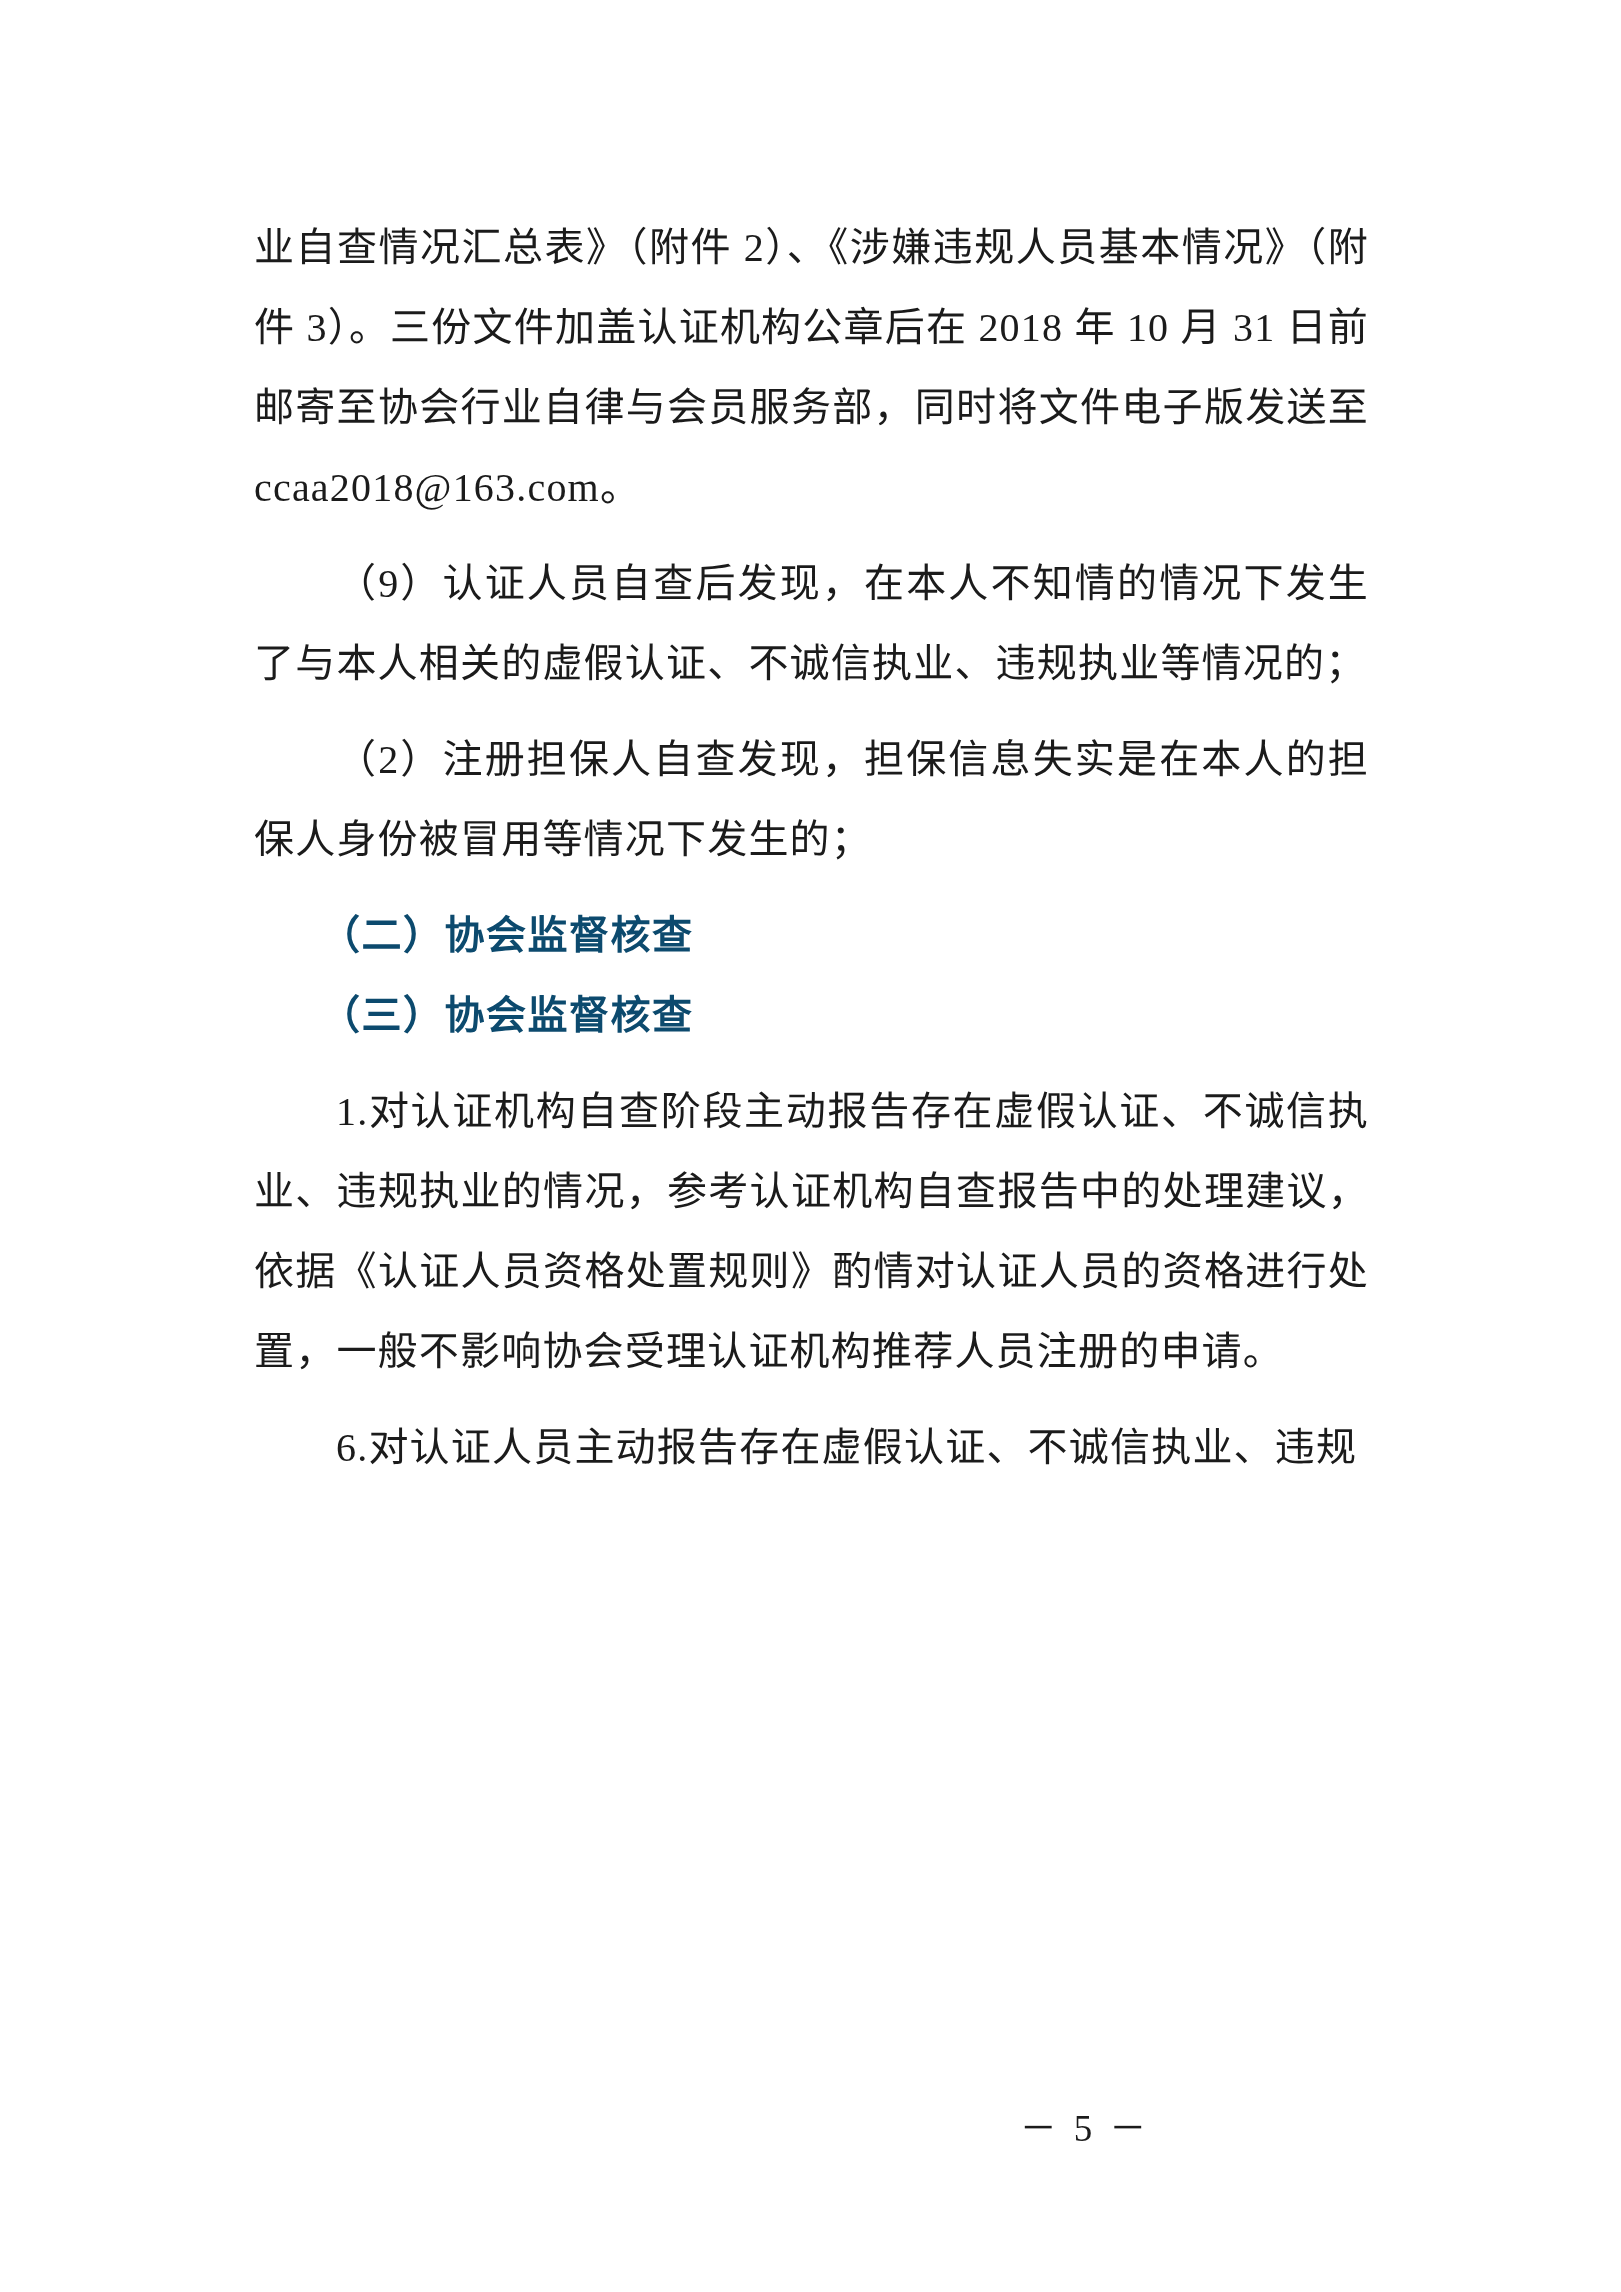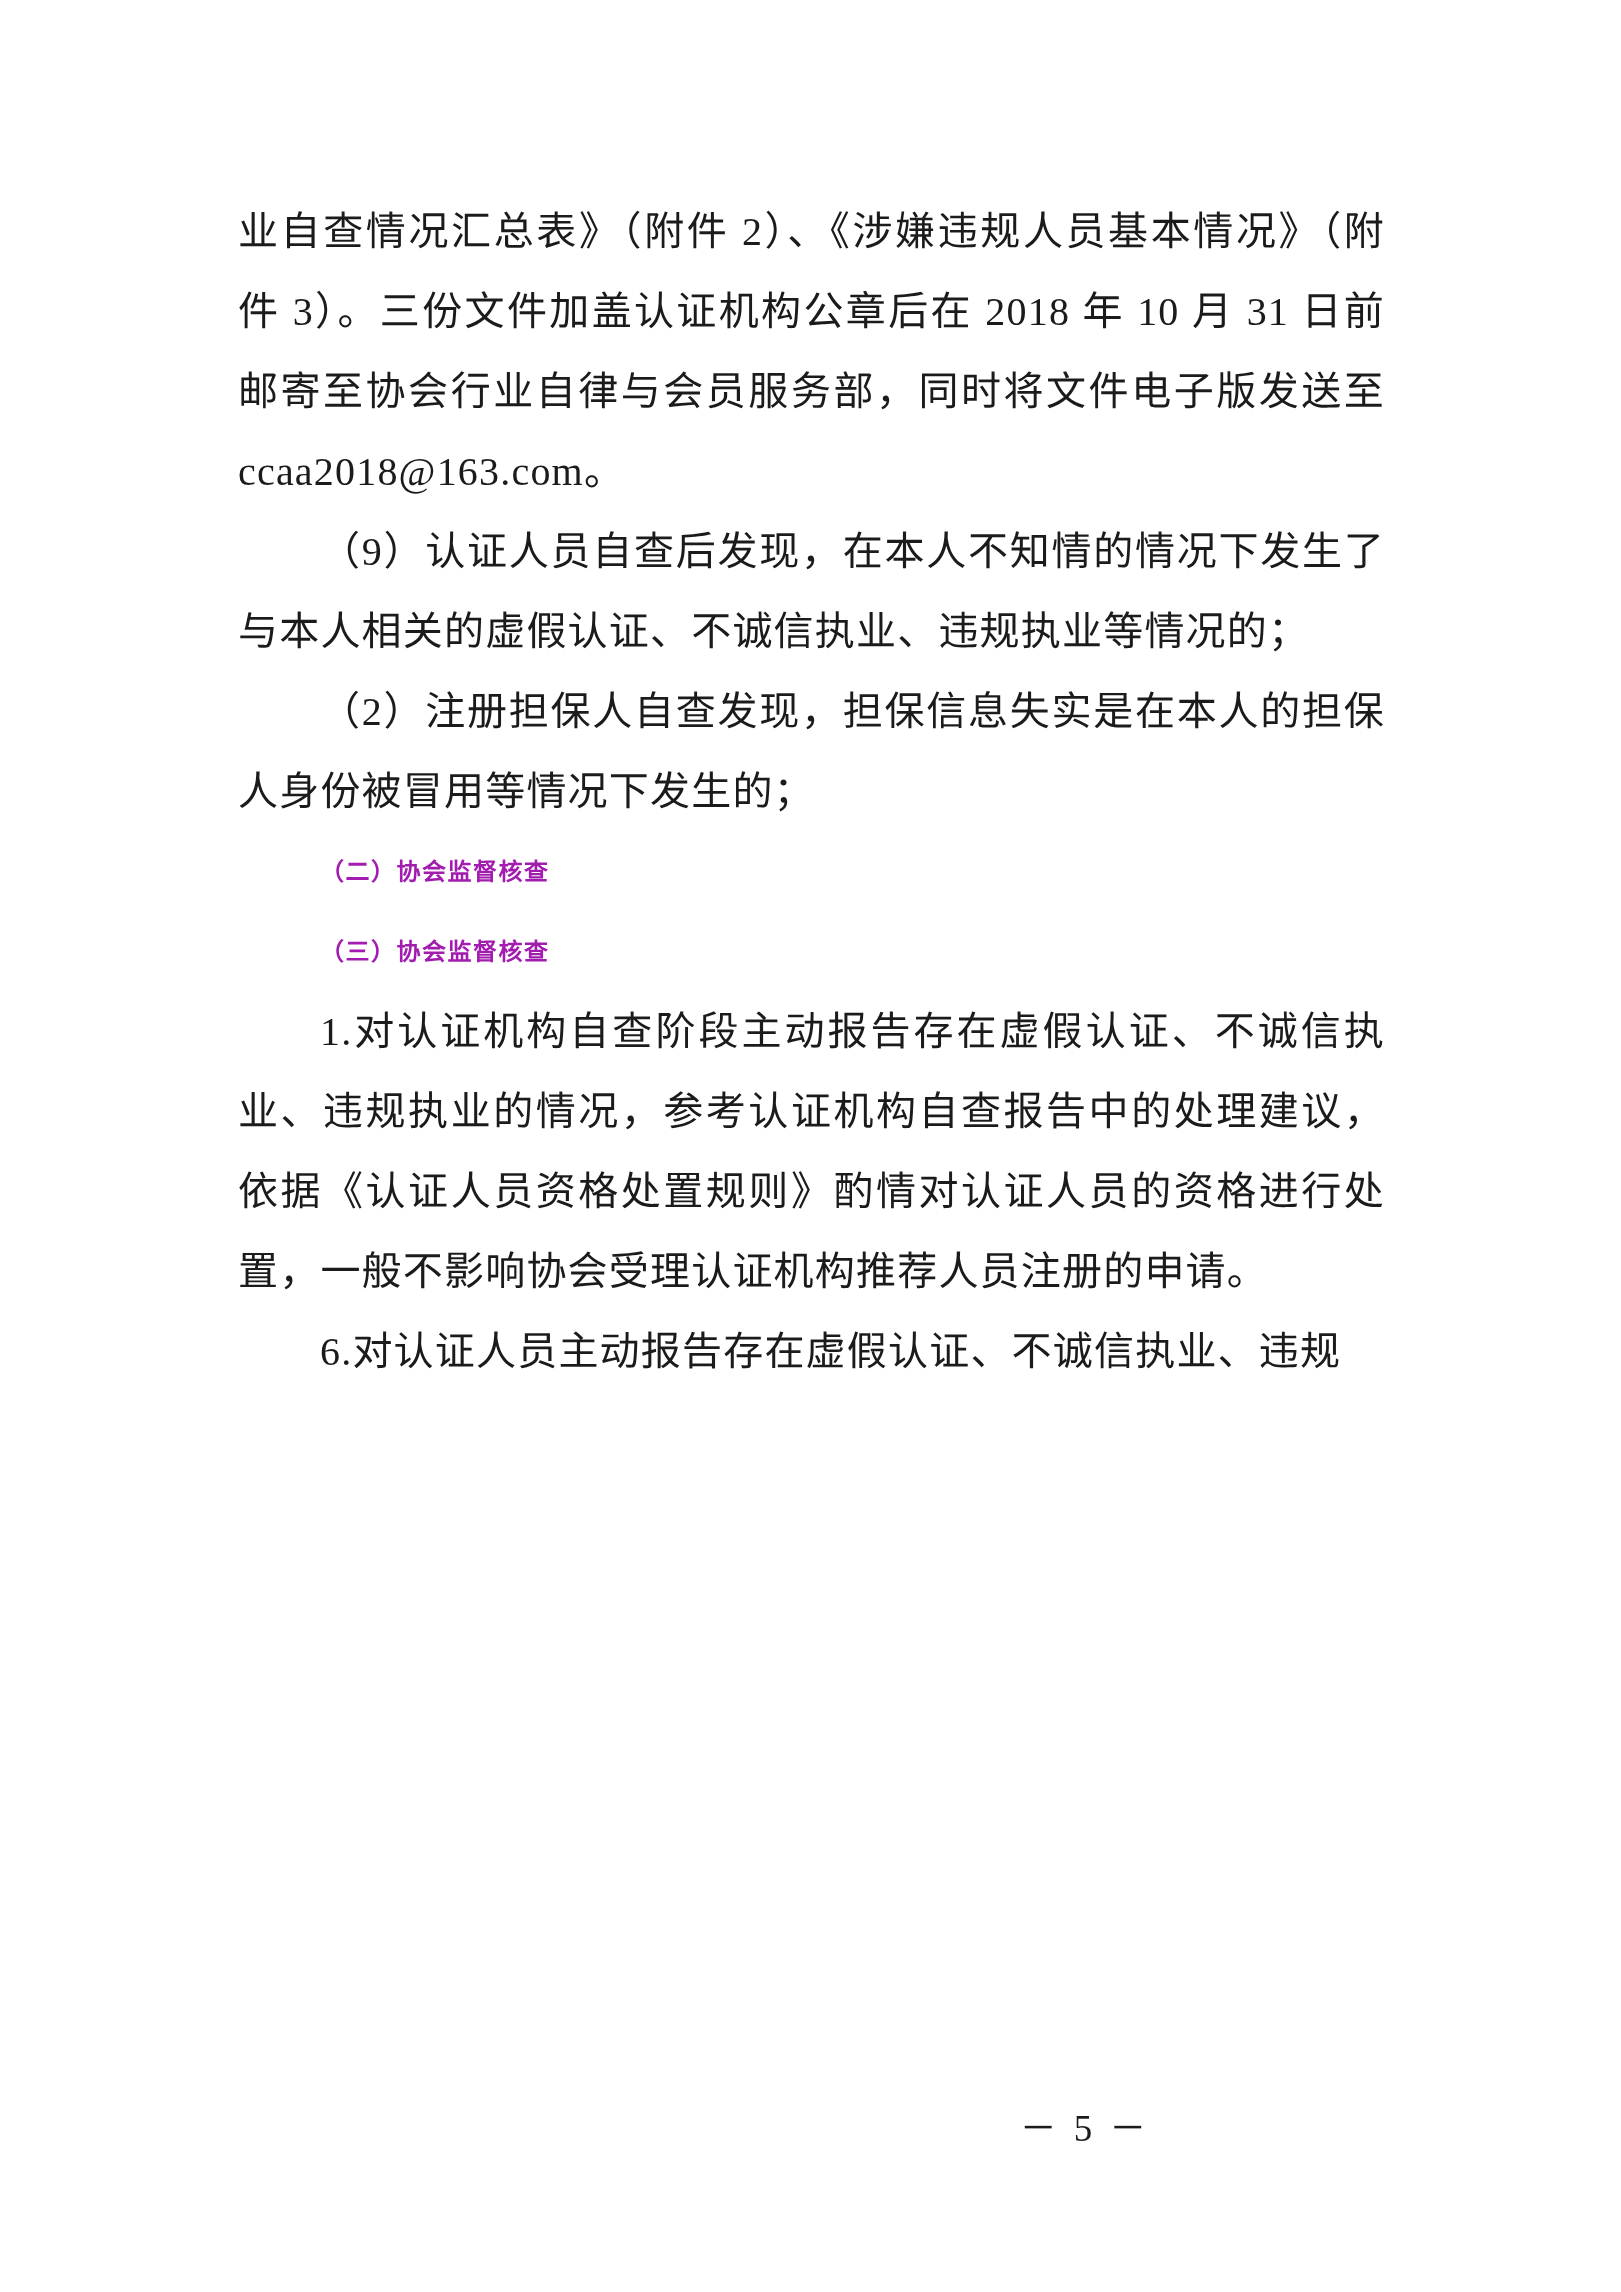--- a/index.html
+++ b/index.html
@@ -23,32 +23,32 @@
     width: 1147px;
   }
   .para {
     font-family: "Liberation Serif", "DejaVu Serif", serif;
     font-size: 40px;
     line-height: 80px;
     color: #1b1b1b;
     letter-spacing: 1.2px;
     text-align: justify;
     text-justify: inter-ideograph;
-    margin: 0;
+    margin: 16px;
     white-space: pre-wrap;
   }
   .para.indent {
     text-indent: 82px;
   }
   .heading {
     font-family: "Liberation Serif", "DejaVu Serif", serif;
-    font-size: 24px;
+    font-size: 40px;
     line-height: 80px;
     font-weight: bold;
-    color: #a21caf;
+    color: #0c4a6e;
     letter-spacing: 1.5px;
     margin: 0;
     text-indent: 82px;
   }
   .footer {
     position: absolute;
     left: 0;
     top: 2098px;
     width: 1621px;
     text-align: center;

